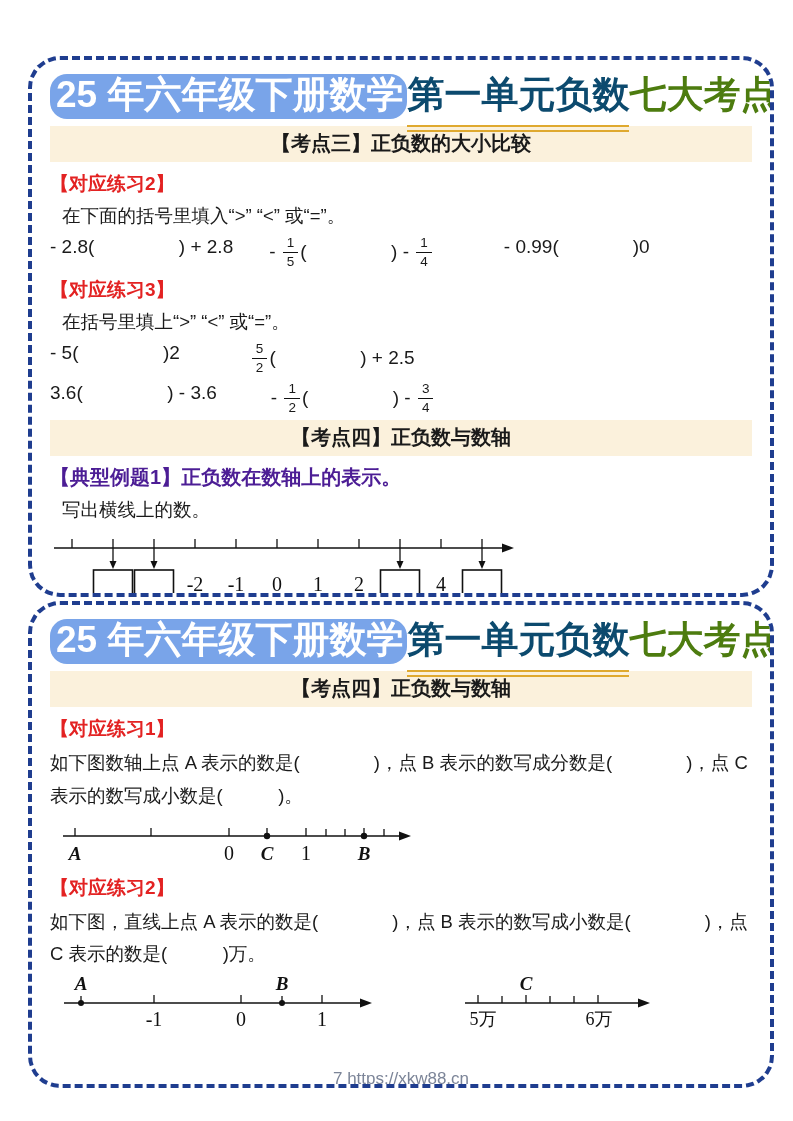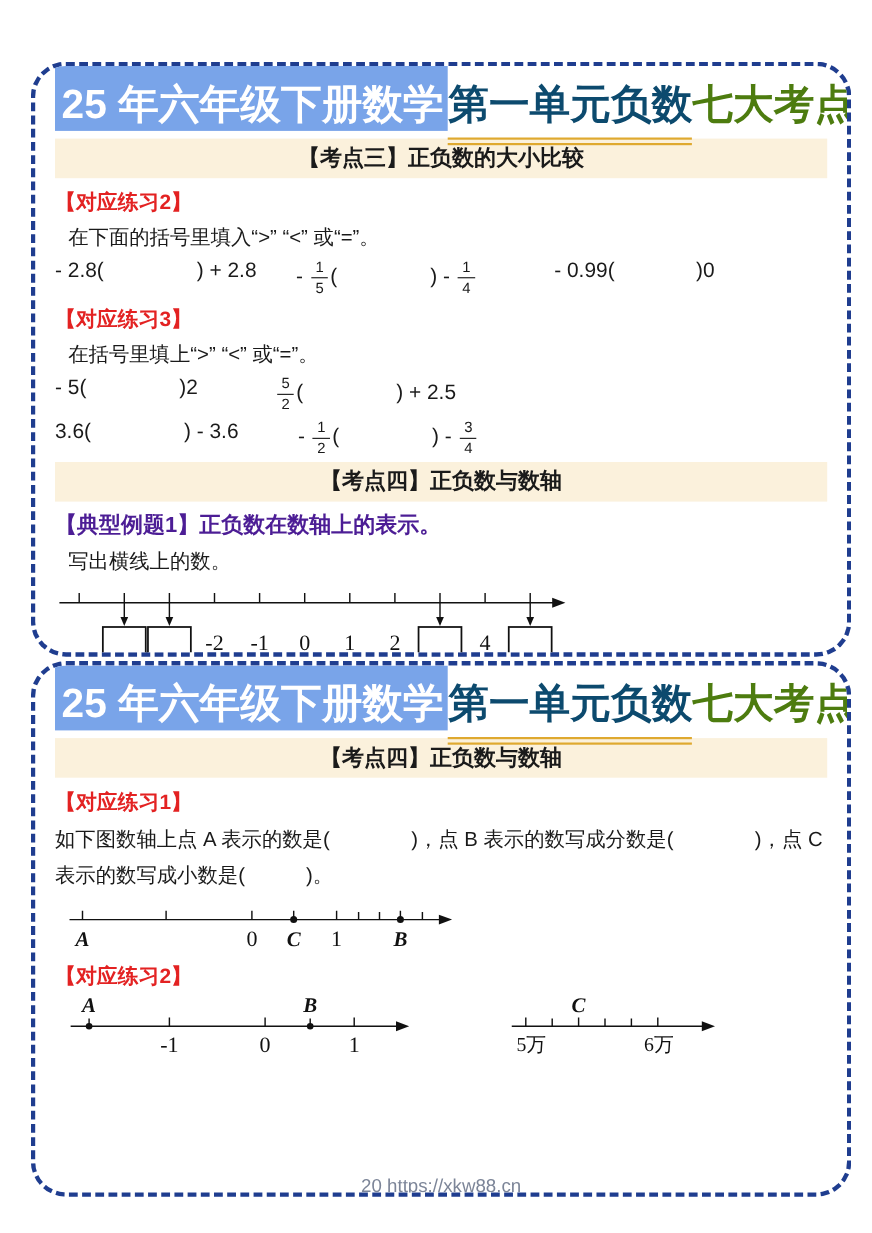--- a/index.html
+++ b/index.html
@@ -25,21 +25,21 @@
   #panel2 { top: 601px; height: 487px; }
 
   .doc-title {
     text-align: center;
     font-weight: bold;
     font-size: 37px;
     line-height: 1.25;
     margin: 2px 0 8px 0;
     white-space: nowrap;
   }
-  .t-blue  { background: #79a4e9; color: #ffffff; padding: 14px 4px 4px 6px; }
+  .t-blue  { background: #79a4e9; color: #ffffff; padding: 0 4px 4px 6px; border-radius: 17px; }
   .t-yellow{ color: #0c4a6e; border-bottom: 7px double #dfa92f; padding-bottom: 10px; }
   .t-black { color: #4d7c0f; }
 
   .section-bar {
     background: #fbf1dc;
     text-align: center;
     font-weight: bold;
     font-size: 20px;
     padding: 4px 0 5px 0;
     margin: 2px 0 6px 0;
@@ -222,20 +222,21 @@
     <circle class="nl-fill" cx="204" cy="12" r="3.2"></circle>
     <circle class="nl-fill" cx="301" cy="12" r="3.2"></circle>
     <text class="nl-letter" x="12" y="36" text-anchor="middle">A</text>
     <text class="nl-num" x="166" y="36" text-anchor="middle">0</text>
     <text class="nl-letter" x="204" y="36" text-anchor="middle">C</text>
     <text class="nl-num" x="243" y="36" text-anchor="middle">1</text>
     <text class="nl-letter" x="301" y="36" text-anchor="middle">B</text>
   </svg>
 
   <div class="red-label">【对应练习2】</div>
+  <div class="body-text">如下图，直线上点 A 表示的数是(　　　　)，点 B 表示的数写成小数是(　　　　)，点 C 表示的数是(　　　)万。</div>
 
   <div class="nl-row">
     <svg width="315" height="56" viewBox="0 0 315 56">
       <line class="nl-stroke" x1="0" y1="26" x2="298" y2="26"></line>
       <polygon class="nl-fill" points="296,21.5 308,26 296,30.5"></polygon>
       <line class="nl-stroke" x1="17" y1="19" x2="17" y2="26"></line>
       <line class="nl-stroke" x1="90" y1="18" x2="90" y2="26"></line>
       <line class="nl-stroke" x1="177" y1="18" x2="177" y2="26"></line>
       <line class="nl-stroke" x1="218" y1="19" x2="218" y2="26"></line>
       <line class="nl-stroke" x1="258" y1="18" x2="258" y2="26"></line>
@@ -256,14 +257,14 @@
       <line class="nl-stroke" x1="61" y1="18" x2="61" y2="26"></line>
       <line class="nl-stroke" x1="85" y1="19" x2="85" y2="26"></line>
       <line class="nl-stroke" x1="109" y1="19" x2="109" y2="26"></line>
       <line class="nl-stroke" x1="133" y1="18" x2="133" y2="26"></line>
       <text class="nl-letter" x="61" y="13" text-anchor="middle">C</text>
       <text class="nl-num-sm" x="18" y="48" text-anchor="middle">5万</text>
       <text class="nl-num-sm" x="134" y="48" text-anchor="middle">6万</text>
     </svg>
   </div>
 
-  <div class="footer">20 https://xkw88.cn</div>
+  <div class="footer">7 https://xkw88.cn</div>
 </div>
 
 </body></html>

